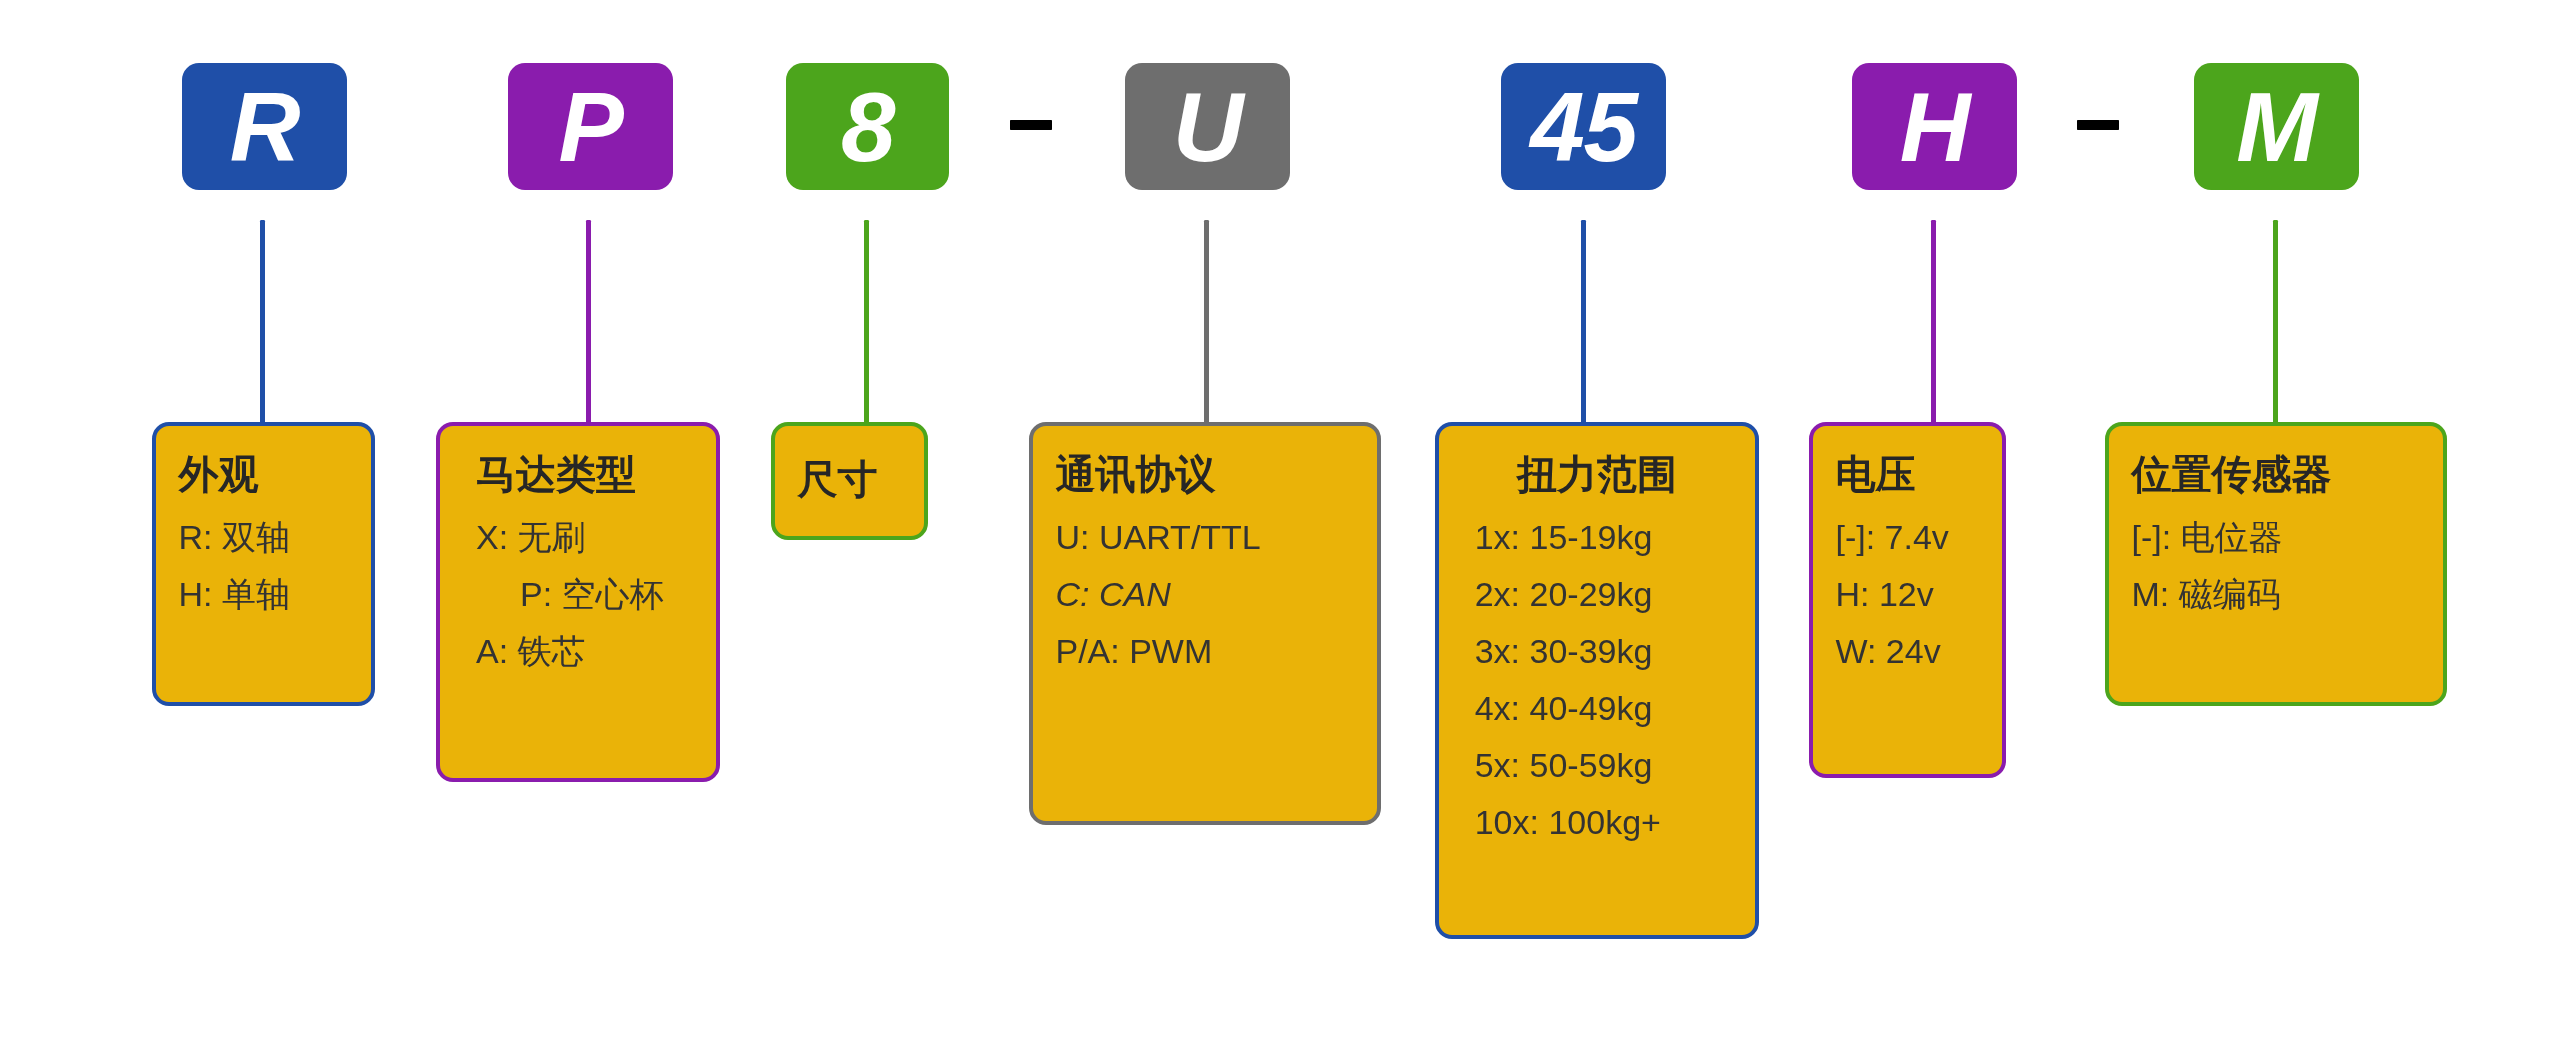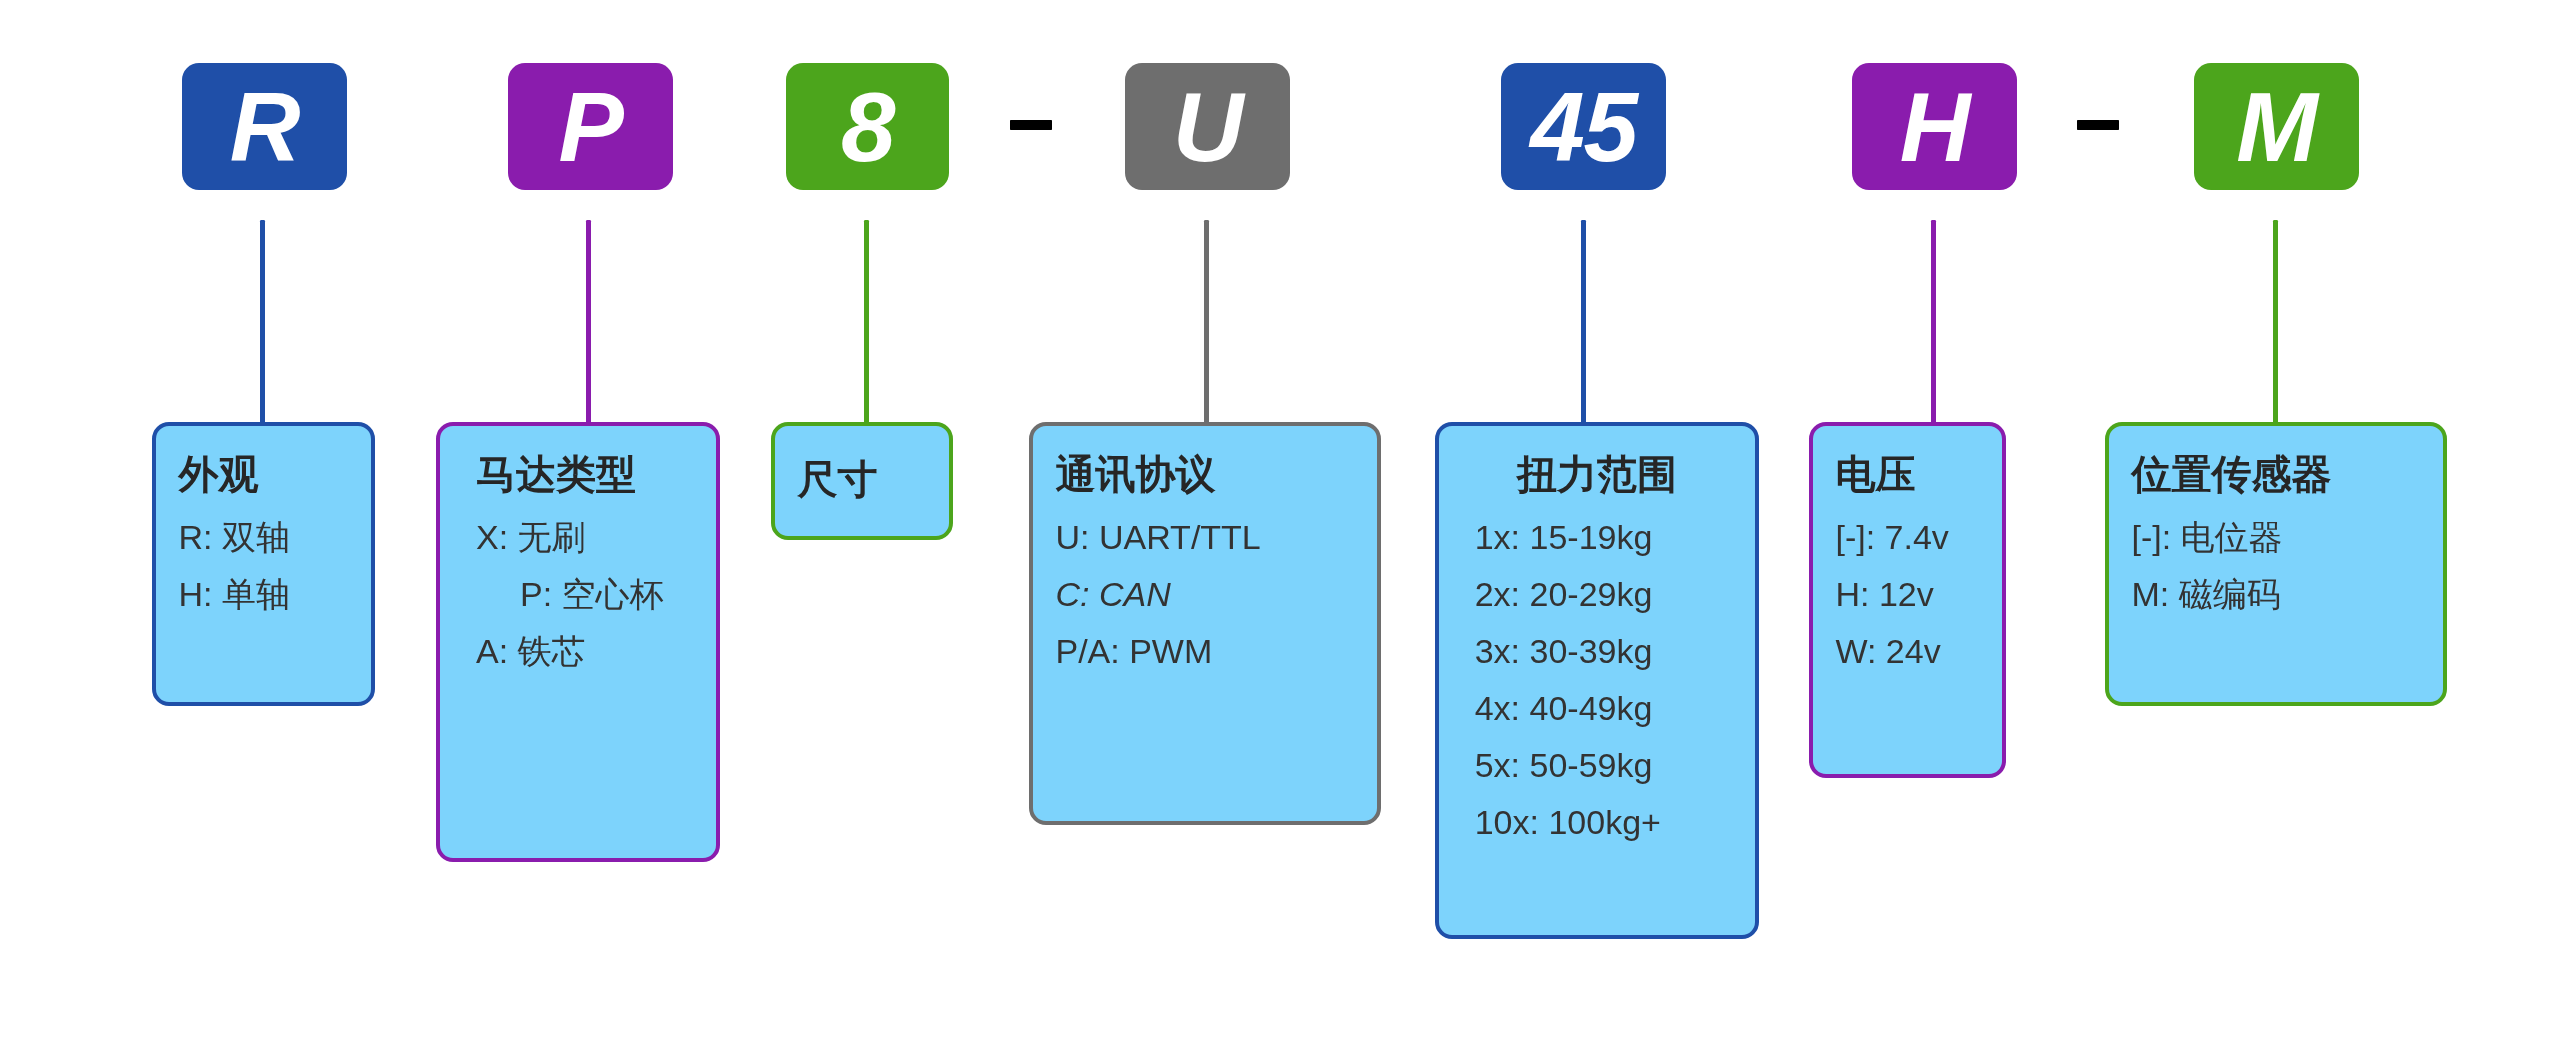--- a/index.html
+++ b/index.html
@@ -47,21 +47,21 @@
   .connector {
     position: absolute;
     width: 4.6px;
     border-radius: 1.3px;
   }
 
   
   .card {
     position: absolute;
     box-sizing: border-box;
-    background: #7dd3fc;
+    background: #eab308;
     border-style: solid;
     border-width: 4.6px;
     border-radius: 17px;
     padding: 20px 22.5px 22.5px 22.5px;
     display: flex;
     flex-direction: column;
   }
   .card-title {
     font-size: 40px;
     font-weight: bold;
@@ -116,30 +116,30 @@
   <div class="connector" style="left: 2273px; top: 220px; height: 205px; background: rgb(76, 165, 28);"></div>
 
   <div class="card" style="left: 152px; top: 422px; width: 223px; height: 284px; border-color: rgb(31, 79, 168);">
     <div class="card-title" style="color: rgb(38, 38, 38);">外观</div>
     <div class="card-list">
       <div class="card-item" style="color: rgb(51, 51, 51);">R: 双轴</div>
       <div class="card-item" style="color: rgb(51, 51, 51);">H: 单轴</div>
     </div>
   </div>
 
-  <div class="card" style="left: 436px; top: 422px; width: 284px; height: 440px; border-color: rgb(138, 28, 173); padding-left: 36px;">
+  <div class="card" style="left: 436px; top: 422px; width: 284px; height: 360px; border-color: rgb(138, 28, 173); padding-left: 36px;">
     <div class="card-title" style="color: rgb(38, 38, 38);">马达类型</div>
     <div class="card-list">
       <div class="card-item" style="color: rgb(51, 51, 51);">X: 无刷</div>
       <div class="card-item" style="color: rgb(51, 51, 51); margin-left: 44px;">P: 空心杯</div>
       <div class="card-item" style="color: rgb(51, 51, 51);">A: 铁芯</div>
     </div>
   </div>
 
-  <div class="card title-only" style="left: 771px; top: 422px; width: 182px; height: 118px; justify-content: center; border-color: rgb(76, 165, 28);">
+  <div class="card title-only" style="left: 771px; top: 422px; width: 157px; height: 118px; justify-content: center; border-color: rgb(76, 165, 28);">
     <div class="card-title" style="margin: 0px; color: rgb(38, 38, 38);">尺寸</div>
   </div>
 
   <div class="card" style="left: 1029px; top: 422px; width: 352px; height: 403px; border-color: rgb(110, 110, 110);">
     <div class="card-title" style="color: rgb(38, 38, 38);">通讯协议</div>
     <div class="card-list">
       <div class="card-item" style="color: rgb(51, 51, 51);">U: UART/TTL</div>
       <div class="card-item" style="color: rgb(51, 51, 51); font-style: italic;">C: CAN</div>
       <div class="card-item" style="color: rgb(51, 51, 51);">P/A: PWM</div>
     </div>

